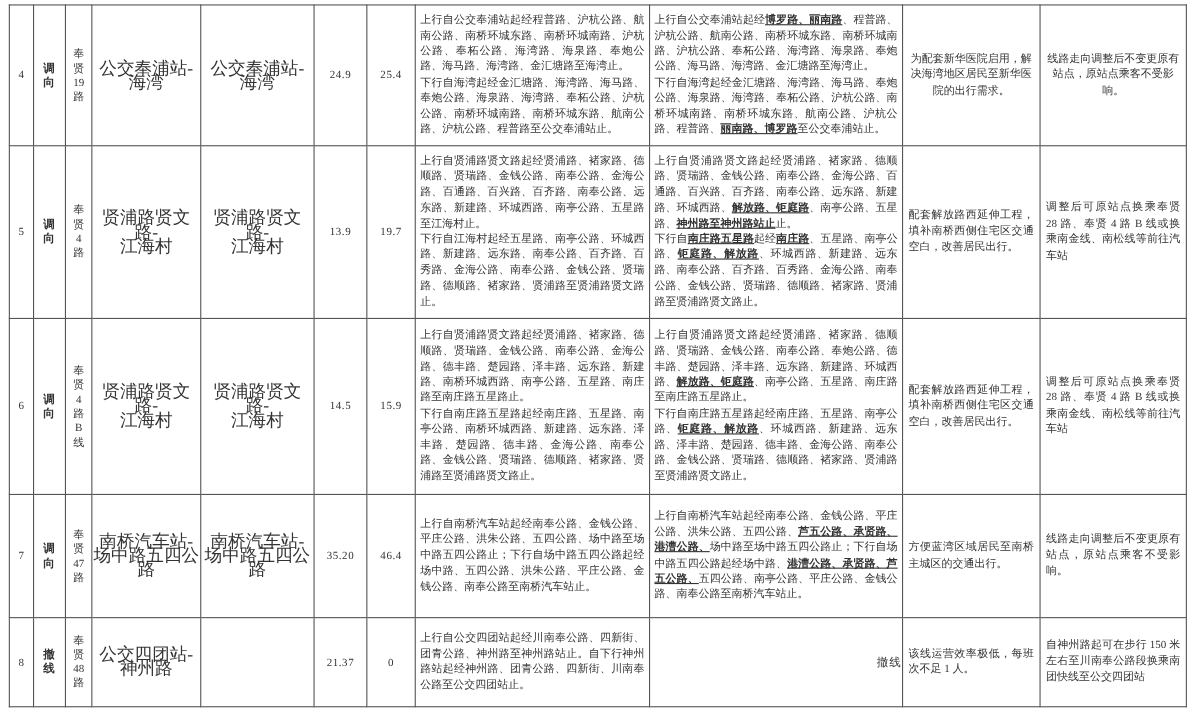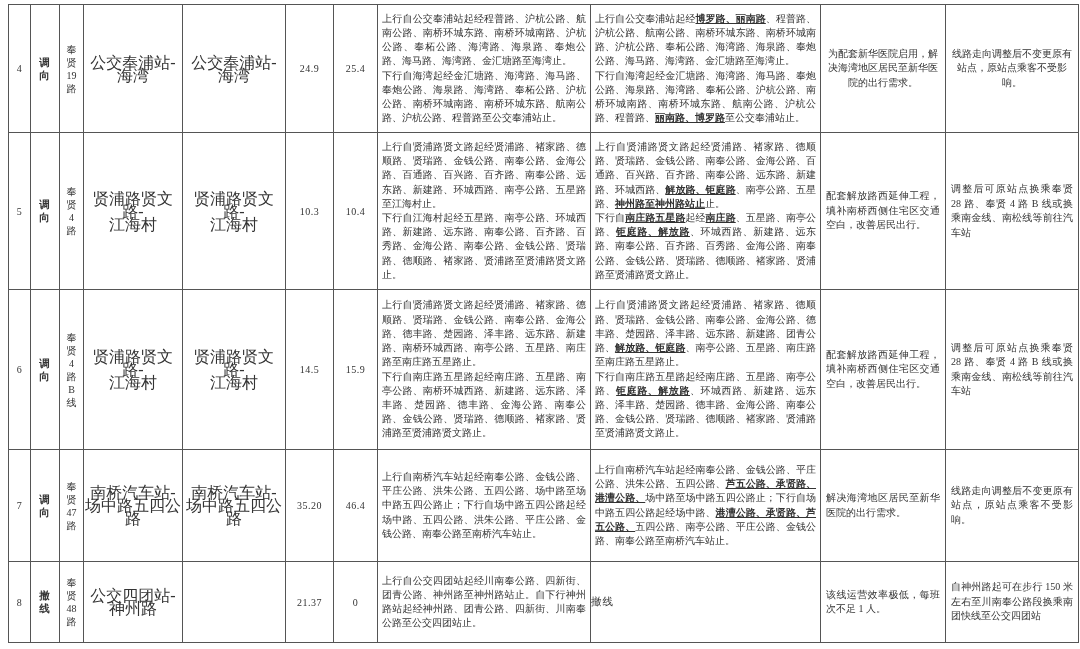--- a/index.html
+++ b/index.html
@@ -13,21 +13,21 @@
   td.type { font-weight: 700; font-size: 10.5px; letter-spacing: 1px; }
   td.route { font-size: 10px; }
   td.term { font-size: 16px; }
   td.num { font-size: 10px; letter-spacing: 0.5px; }
   td.path { font-size: 10px; line-height: 14.2px; padding: 2px 4px; text-align: justify; }
   td.path .para { text-align: justify; }
   td.note { font-size: 10px; line-height: 14.5px; padding: 2px 5px; }
   td.note.center { text-align: center; margin-left: 24px; }
   td.note.left { text-align: justify; }
   .em { font-weight: 700; text-decoration: underline; text-underline-offset: 1px; }
-  td.cancel { text-align: left; font-size: 10.5px; letter-spacing: 1px; }
+  td.cancel { text-align: right; font-size: 10.5px; letter-spacing: 1px; }
 </style>
 </head>
 <body>
 
 <div class="page">
   <table class="adjust">
     <colgroup>
       <col style="width:22px">
         <col style="width:29px">
         <col style="width:24px">
@@ -69,22 +69,22 @@
           <td class="c type">调
 向</td>
           <td class="c route">奉
 贤
 4
 路</td>
           <td class="c term">贤浦路贤文路-
 江海村</td>
           <td class="c term">贤浦路贤文路-
 江海村</td>
-          <td class="c num">10.3</td>
-          <td class="c num">10.4</td>
+          <td class="c num">13.9</td>
+          <td class="c num">19.7</td>
           <td class="path">
             <div class="para"><span>上行自贤浦路贤文路起经贤浦路、褚家路、德顺路、贤瑞路、金钱公路、南奉公路、金海公路、百通路、百兴路、百齐路、南奉公路、远东路、新建路、环城西路、南亭公路、五星路至江海村止。</span></div>
             <div class="para"><span>下行自江海村起经五星路、南亭公路、环城西路、新建路、远东路、南奉公路、百齐路、百秀路、金海公路、南奉公路、金钱公路、贤瑞路、德顺路、褚家路、贤浦路至贤浦路贤文路止。</span></div>
           </td>
           <td class="path">
             <div class="para"><span>上行自贤浦路贤文路起经贤浦路、褚家路、德顺路、贤瑞路、金钱公路、南奉公路、金海公路、百通路、百兴路、百齐路、南奉公路、远东路、新建路、环城西路、</span><span class="em">解放路、钜庭路</span><span>、南亭公路、五星路、</span><span class="em">神州路至神州路站止</span><span>止。</span></div>
             <div class="para"><span>下行自</span><span class="em">南庄路五星路</span><span>起经</span><span class="em">南庄路</span><span>、五星路、南亭公路、</span><span class="em">钜庭路、解放路</span><span>、环城西路、新建路、远东路、南奉公路、百齐路、百秀路、金海公路、南奉公路、金钱公路、贤瑞路、德顺路、褚家路、贤浦路至贤浦路贤文路止。</span></div>
           </td>
           <td class="note left">配套解放路西延伸工程，填补南桥西侧住宅区交通空白，改善居民出行。</td>
           <td class="note left">调整后可原站点换乘奉贤 28 路、奉贤 4 路 B 线或换乘南金线、南松线等前往汽车站</td>
@@ -103,21 +103,21 @@
 江海村</td>
           <td class="c term">贤浦路贤文路-
 江海村</td>
           <td class="c num">14.5</td>
           <td class="c num">15.9</td>
           <td class="path">
             <div class="para"><span>上行自贤浦路贤文路起经贤浦路、褚家路、德顺路、贤瑞路、金钱公路、南奉公路、金海公路、德丰路、楚园路、泽丰路、远东路、新建路、南桥环城西路、南亭公路、五星路、南庄路至南庄路五星路止。</span></div>
             <div class="para"><span>下行自南庄路五星路起经南庄路、五星路、南亭公路、南桥环城西路、新建路、远东路、泽丰路、楚园路、德丰路、金海公路、南奉公路、金钱公路、贤瑞路、德顺路、褚家路、贤浦路至贤浦路贤文路止。</span></div>
           </td>
           <td class="path">
-            <div class="para"><span>上行自贤浦路贤文路起经贤浦路、褚家路、德顺路、贤瑞路、金钱公路、南奉公路、金海公路、德丰路、楚园路、泽丰路、远东路、新建路、团青公路、</span><span class="em">解放路、钜庭路</span><span>、南亭公路、五星路、南庄路至南庄路五星路止。</span></div>
+            <div class="para"><span>上行自贤浦路贤文路起经贤浦路、褚家路、德顺路、贤瑞路、金钱公路、南奉公路、奉炮公路、德丰路、楚园路、泽丰路、远东路、新建路、环城西路、</span><span class="em">解放路、钜庭路</span><span>、南亭公路、五星路、南庄路至南庄路五星路止。</span></div>
             <div class="para"><span>下行自南庄路五星路起经南庄路、五星路、南亭公路、</span><span class="em">钜庭路、解放路</span><span>、环城西路、新建路、远东路、泽丰路、楚园路、德丰路、金海公路、南奉公路、金钱公路、贤瑞路、德顺路、褚家路、贤浦路至贤浦路贤文路止。</span></div>
           </td>
           <td class="note left">配套解放路西延伸工程，填补南桥西侧住宅区交通空白，改善居民出行。</td>
           <td class="note left">调整后可原站点换乘奉贤 28 路、奉贤 4 路 B 线或换乘南金线、南松线等前往汽车站</td>
         </tr>
         <tr style="height: 112px;">
           <td class="c num">7</td>
           <td class="c type">调
 向</td>
           <td class="c route">奉
@@ -129,21 +129,21 @@
           <td class="c term">南桥汽车站-
 场中路五四公路</td>
           <td class="c num">35.20</td>
           <td class="c num">46.4</td>
           <td class="path">
             <div class="para"><span>上行自南桥汽车站起经南奉公路、金钱公路、平庄公路、洪朱公路、五四公路、场中路至场中路五四公路止；下行自场中路五四公路起经场中路、五四公路、洪朱公路、平庄公路、金钱公路、南奉公路至南桥汽车站止。</span></div>
           </td>
           <td class="path">
             <div class="para"><span>上行自南桥汽车站起经南奉公路、金钱公路、平庄公路、洪朱公路、五四公路、</span><span class="em">芦五公路、承贤路、港漕公路、</span><span>场中路至场中路五四公路止；下行自场中路五四公路起经场中路、</span><span class="em">港漕公路、承贤路、芦五公路、</span><span>五四公路、南亭公路、平庄公路、金钱公路、南奉公路至南桥汽车站止。</span></div>
           </td>
-          <td class="note left">解决海湾地区居民至新华医院的出行需求。</td>
+          <td class="note left">方便蓝湾区域居民至南桥主城区的交通出行。</td>
           <td class="note left">线路走向调整后不变更原有站点，原站点乘客不受影响。</td>
         </tr>
         <tr style="height: 81px;">
           <td class="c num">8</td>
           <td class="c type">撤
 线</td>
           <td class="c route">奉
 贤
 48
 路</td>

